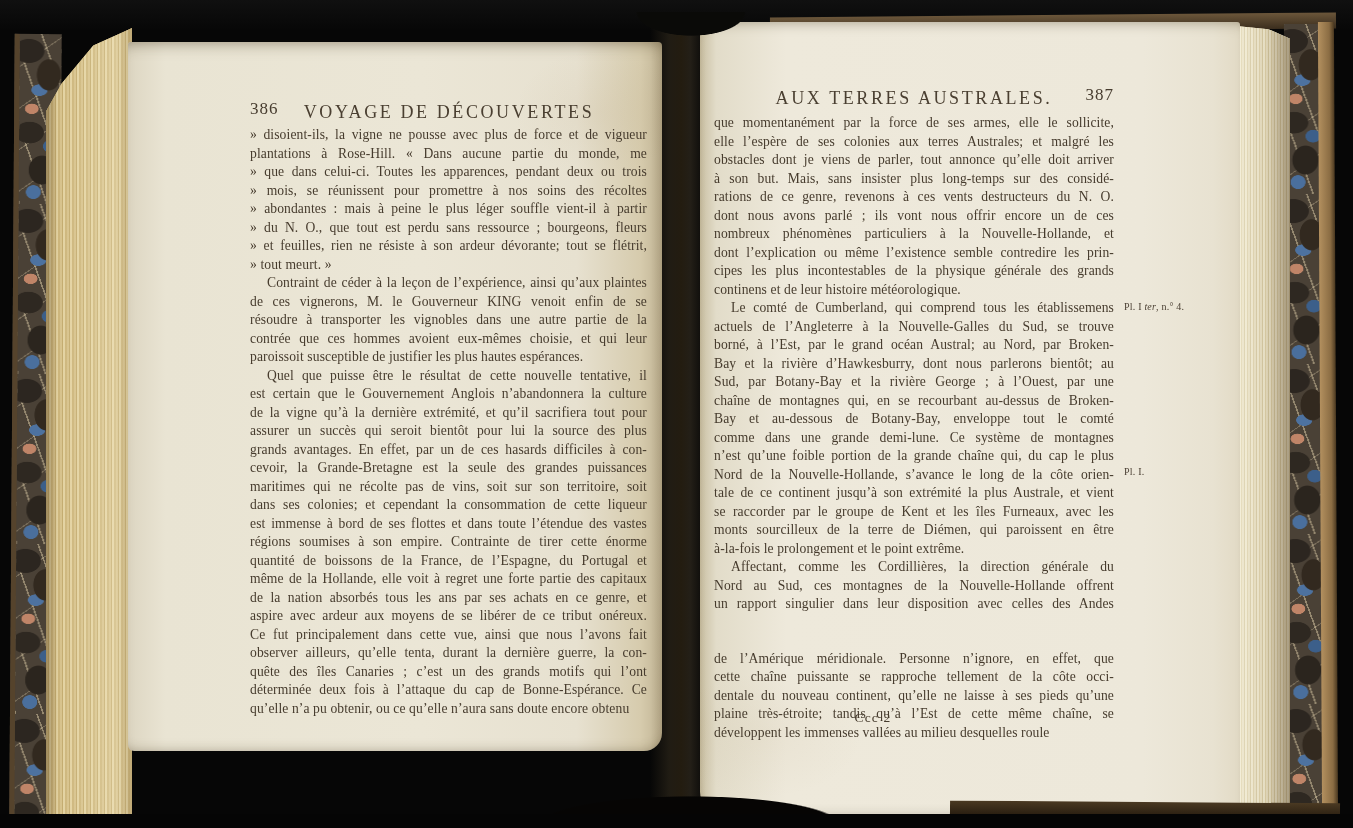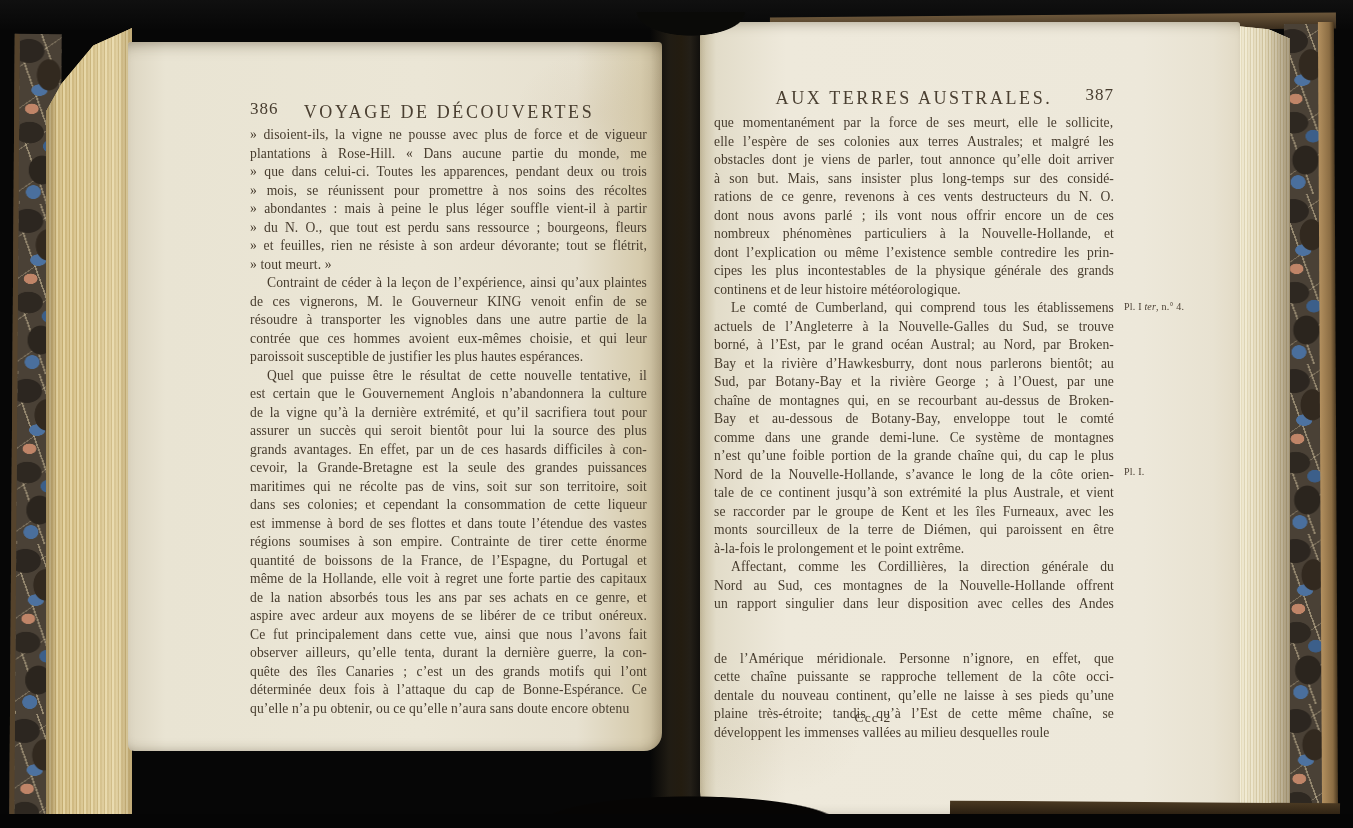--- a/index.html
+++ b/index.html
@@ -150,21 +150,21 @@
   </div>
 </div>
 
 <div class="abs page page-right">
   <div class="page-header">
     <span class="running-title">AUX TERRES AUSTRALES.</span>
     <span class="pageno right">387</span>
   </div>
   <div class="page-text">
     <div class="para">
-        <div class="tline" style="word-spacing: 5.32344px;"><span>que momentanément par la force de ses meurt, elle le sollicite,</span></div>
+        <div class="tline" style="word-spacing: 5.32344px;"><span>que momentanément par la force de ses armes, elle le sollicite,</span></div>
         <div class="tline" style="word-spacing: 5.52813px;"><span>elle l’espère de ses colonies aux terres Australes; et malgré les</span></div>
         <div class="tline" style="word-spacing: 3.77813px;"><span>obstacles dont je viens de parler, tout annonce qu’elle doit arriver</span></div>
         <div class="tline" style="word-spacing: 5.61406px;"><span>à son but. Mais, sans insister plus long-temps sur des considé-</span></div>
         <div class="tline" style="word-spacing: 4.90625px;"><span>rations de ce genre, revenons à ces vents destructeurs du N. O.</span></div>
         <div class="tline" style="word-spacing: 5.78906px;"><span>dont nous avons parlé ; ils vont nous offrir encore un de ces</span></div>
         <div class="tline" style="word-spacing: 9.375px;"><span>nombreux phénomènes particuliers à la Nouvelle-Hollande, et</span></div>
         <div class="tline" style="word-spacing: 4.06641px;"><span>dont l’explication ou même l’existence semble contredire les prin-</span></div>
         <div class="tline" style="word-spacing: 5.35417px;"><span>cipes les plus incontestables de la physique générale des grands</span></div>
         <div class="tline"><span>continens et de leur histoire météorologique.</span></div>
       </div>

